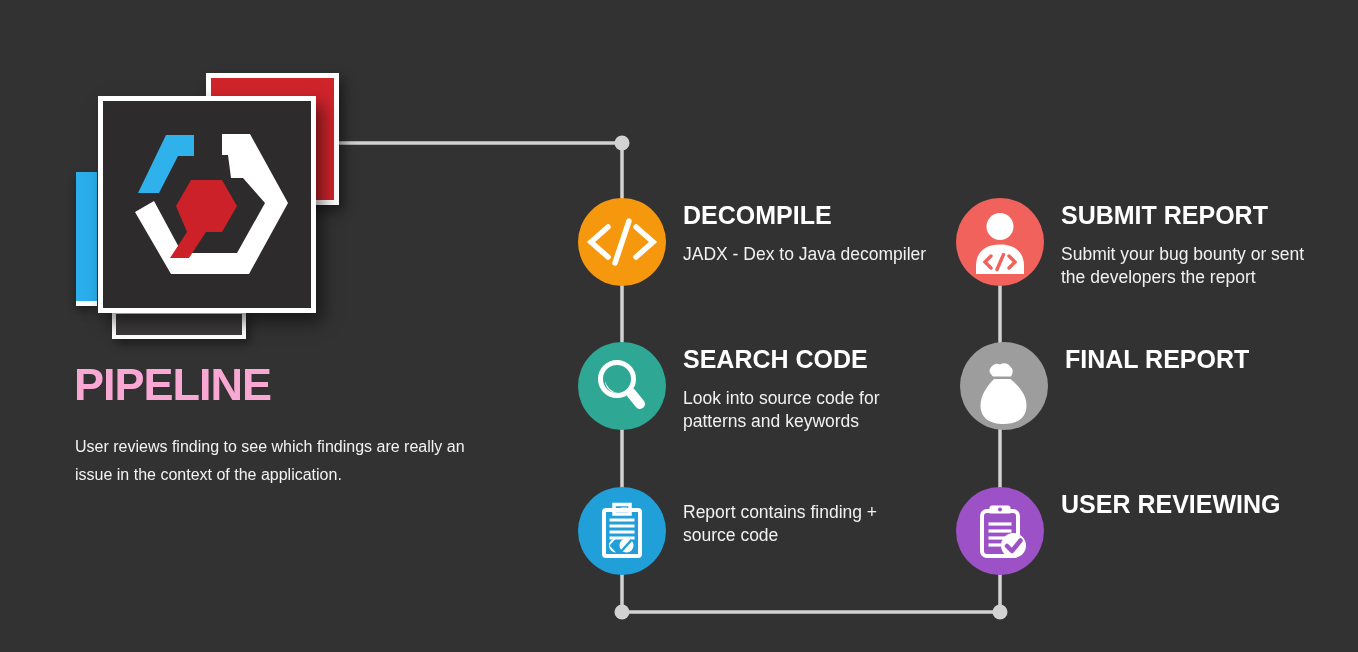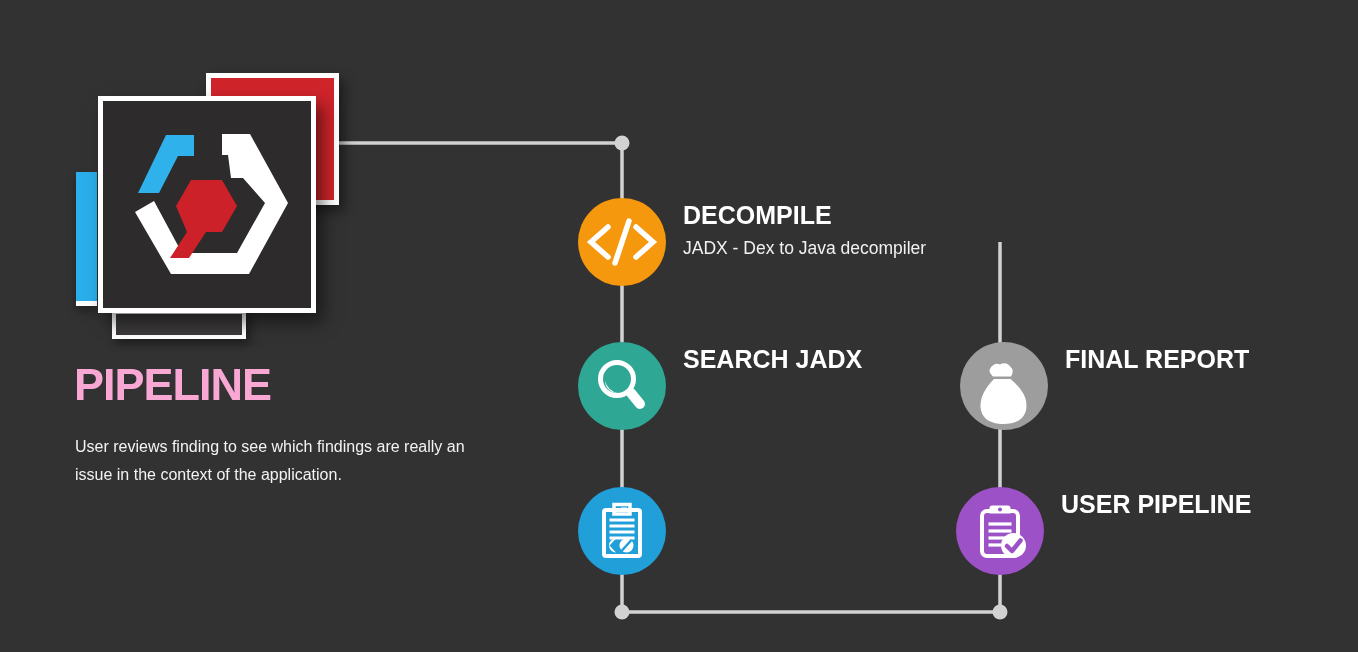--- a/index.html
+++ b/index.html
@@ -30,21 +30,21 @@
                font-size:45px;line-height:54px;font-weight:700;color:#f9a8d4;letter-spacing:-1px;}
   .intro-desc{position:absolute;left:75px;top:433px;z-index:2;
               font-size:16px;line-height:27.5px;color:#f3f3f3;white-space:pre-line;}
 
   
   .row{position:absolute;display:flex;gap:17px;z-index:3;}
   .circle{width:88px;height:88px;border-radius:50%;flex:none;
           display:flex;align-items:center;justify-content:center;}
   .step-text{padding-top:2px;max-width:310px;}
   .step-title{font-size:25px;line-height:31px;font-weight:700;color:#fff;}
-  .step-body{font-size:17.5px;line-height:23px;color:#f1f1f1;white-space:pre-line;margin-top:6px;}
+  .step-body{font-size:17.5px;line-height:23px;color:#f1f1f1;white-space:pre-line;margin-top:12px;}
 </style>
 </head>
 <body style="background: rgb(51, 50, 51);">
 
 <div id="canvas">
 
   <svg id="connector-svg" width="1358" height="652" viewBox="0 0 1358 652">
     <path d="M 334,143 L 622,143 L 622,612 L 1000,612 L 1000,242" fill="none" stroke-width="3.5" stroke="#d2d2d2"></path>
     <circle cx="622" cy="143" r="7.5" fill="#d2d2d2"></circle>
     <circle cx="622" cy="612" r="7.5" fill="#d2d2d2"></circle>
@@ -82,43 +82,63 @@
 
   <div class="row" style="left:578px;top:342px;">
     <div class="circle" style="background: rgb(47, 167, 149); color: rgb(47, 167, 149);">
       <svg width="88" height="88" viewBox="0 0 88 88">
         <circle cx="39" cy="37" r="16.5" fill="none" stroke="#fff" stroke-width="5"></circle>
         <path d="M 27,39 A 12.5,12.5 0 0 0 40,51 A 16,16 0 0 1 27,39 Z" fill="#fff"></path>
         <line x1="53" y1="51" x2="62" y2="62" stroke="#fff" stroke-width="10" stroke-linecap="round"></line>
       </svg>
     </div>
     <div class="step-text">
-      <div class="step-title">SEARCH JADX</div>
+      <div class="step-title">SEARCH CODE</div>
+      <div class="step-body">Look into source code for
+patterns and keywords</div>
     </div>
   </div>
 
   <div class="row" style="left:578px;top:487px;">
     <div class="circle" style="background: rgb(32, 159, 217); color: rgb(32, 159, 217);">
       <svg width="88" height="88" viewBox="0 0 88 88">
         <rect x="26" y="23" width="36" height="46" rx="2" fill="none" stroke="#fff" stroke-width="4"></rect>
         <rect x="36" y="17.5" width="16" height="9.5" fill="none" stroke="#fff" stroke-width="3.5"></rect>
         <rect x="43" y="20.5" width="6" height="3.5" fill="#fff"></rect>
         <line x1="31.5" y1="33" x2="56.5" y2="33" stroke="#fff" stroke-width="3"></line>
         <line x1="31.5" y1="39" x2="56.5" y2="39" stroke="#fff" stroke-width="3"></line>
         <line x1="31.5" y1="45" x2="56.5" y2="45" stroke="#fff" stroke-width="3"></line>
         <line x1="31.5" y1="51" x2="56.5" y2="51" stroke="#fff" stroke-width="3"></line>
         <path d="M 38,51.5 A 7,7 0 1 0 38,65.5 L 31.5,58.5 Z" fill="#fff"></path>
         <circle cx="48.5" cy="58.5" r="7" fill="#fff"></circle>
         <line x1="43.5" y1="64" x2="53.5" y2="53" stroke="currentColor" stroke-width="2.5"></line>
       </svg>
     </div>
     <div class="step-text">
+      <div class="step-body">Report contains finding +
+source code</div>
     </div>
   </div>
 
+  <div class="row" style="left:956px;top:198px;">
+    <div class="circle" style="background: rgb(242, 98, 92); color: rgb(242, 98, 92);">
+      <svg width="88" height="88" viewBox="0 0 88 88">
+        <circle cx="44" cy="28.5" r="13.5" fill="#fff"></circle>
+        <path d="M 20,76 L 20,68 C 20,53.5 30,46.5 44,46.5 C 58,46.5 68,53.5 68,68 L 68,76 Z" fill="#fff"></path>
+        <polyline points="35,58 29,64 35,70" fill="none" stroke="currentColor" stroke-width="3.4" stroke-linecap="round"></polyline>
+        <line x1="47.5" y1="56.5" x2="41" y2="71.5" stroke="currentColor" stroke-width="3.4" stroke-linecap="round"></line>
+        <polyline points="53,58 59,64 53,70" fill="none" stroke="currentColor" stroke-width="3.4" stroke-linecap="round"></polyline>
+      </svg>
+    </div>
+    <div class="step-text">
+      <div class="step-title">SUBMIT REPORT</div>
+      <div class="step-body">Submit your bug bounty or sent
+the developers the report</div>
+    </div>
+  </div>
 
   <div class="row" style="left:960px;top:342px;">
     <div class="circle" style="background: rgb(157, 157, 157); color: rgb(157, 157, 157);">
       <svg width="88" height="88" viewBox="0 0 88 88">
         <path d="M 30,27 C 32,22.5 36.5,20.5 40,22.5 C 44,20 48.5,21.5 51,25.5 C 53.5,27.5 53,31 51,34.5 L 33,34.5 C 30.5,31.5 28.5,29.5 30,27 Z" fill="#fff"></path>
         <path d="M 34,37 L 50.5,37 C 60,45 66.5,54 66.5,63.5 C 66.5,76.5 56.5,82 43.5,82 C 30.5,82 20.5,76.5 20.5,63.5 C 20.5,54 26,45 34,37 Z" fill="#fff"></path>
       </svg>
     </div>
     <div class="step-text">
       <div class="step-title">FINAL REPORT</div>
@@ -133,17 +153,17 @@
         <circle cx="44" cy="22.5" r="2" fill="currentColor"></circle>
         <line x1="32.5" y1="37" x2="55.5" y2="37" stroke="#fff" stroke-width="3.2"></line>
         <line x1="32.5" y1="44" x2="55.5" y2="44" stroke="#fff" stroke-width="3.2"></line>
         <line x1="32.5" y1="51" x2="55.5" y2="51" stroke="#fff" stroke-width="3.2"></line>
         <line x1="32.5" y1="58" x2="45" y2="58" stroke="#fff" stroke-width="3.2"></line>
         <circle cx="57.5" cy="58.5" r="12.5" fill="#fff"></circle>
         <polyline points="51,59 56,64 64.5,53.5" fill="none" stroke="currentColor" stroke-width="4.5" stroke-linecap="round" stroke-linejoin="round"></polyline>
       </svg>
     </div>
     <div class="step-text">
-      <div class="step-title">USER PIPELINE</div>
+      <div class="step-title">USER REVIEWING</div>
     </div>
   </div>
 
 </div>
 
 </body></html>

